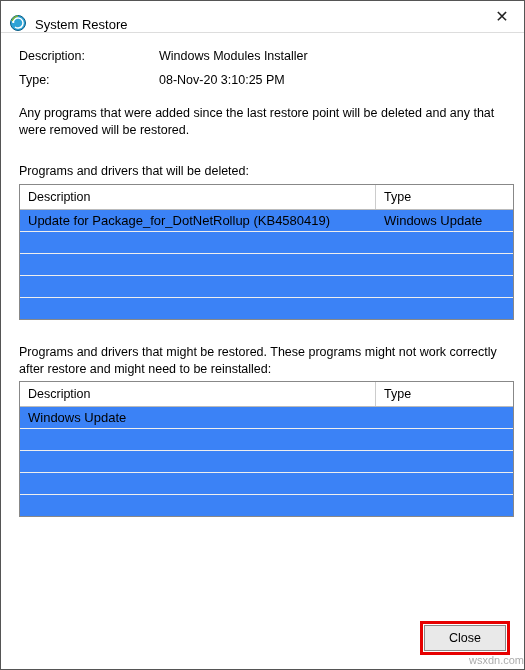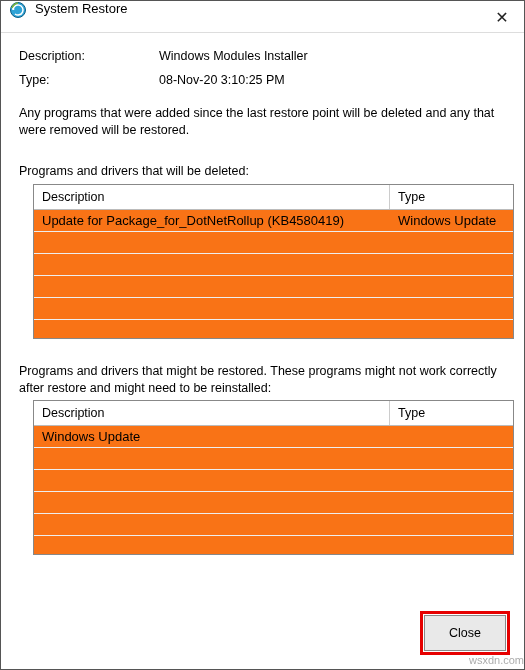--- a/index.html
+++ b/index.html
@@ -9,21 +9,21 @@
       height: 670px;
       border: 1px solid #555;
       background: #fff;
       display: flex;
       flex-direction: column;
       position: relative;
     }
     .titlebar {
       height: 32px;
       display: flex;
-      align-items: flex-start;
+      align-items: flex-end;
       padding: 0 0 0 8px;
       border-bottom: 1px solid #ddd;
       font-size: 13px;
       color: #000;
     }
     .titlebar .icon { width: 18px; height: 18px; margin-right: 8px; }
     .titlebar .title { flex: 1; }
     .close-x {
       width: 44px; height: 32px;
       display: flex; align-items: center; justify-content: center;
@@ -40,24 +40,23 @@
       flex-direction: column;
     }
     .kv-row { display: flex; margin-bottom: 10px; }
     .kv-label { width: 140px; }
     .kv-value { flex: 1; }
     .info-text { margin: 8px 0 18px 0; line-height: 1.35; }
     .section-label { margin: 6px 0 4px 0; line-height: 1.35; }
 
     .grid {
       border: 1px solid #888;
-      height: 155px;
+      height: 136px;
       overflow: hidden;
-      background: #f97316;
-      margin-left: 14px;
+      background: #3b82f6;
     }
     .grid-head {
       display: flex;
       border-bottom: 1px solid #bbb;
       font-size: 12.5px;
     }
     .grid-head .col {
       padding: 5px 8px;
       border-right: 1px solid #ccc;
       background: #fff;
@@ -75,21 +74,21 @@
     .col-desc { flex: 0 0 356px; }
     .col-type { flex: 1; }
 
     .footer {
       padding: 14px 18px 18px 18px;
       display: flex;
       justify-content: flex-end;
     }
     .btn {
       min-width: 82px;
-      height: 36px;
+      height: 26px;
       border: 1px solid #888;
       background: #e9e9e9;
       font-size: 12.5px;
       cursor: pointer;
     }
     .btn-highlight {
       outline: 3px solid #e60000;
       outline-offset: 1px;
     }
     .watermark {

